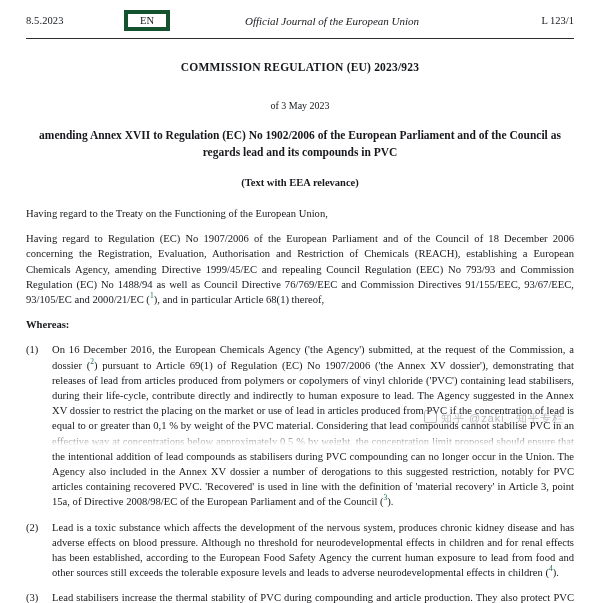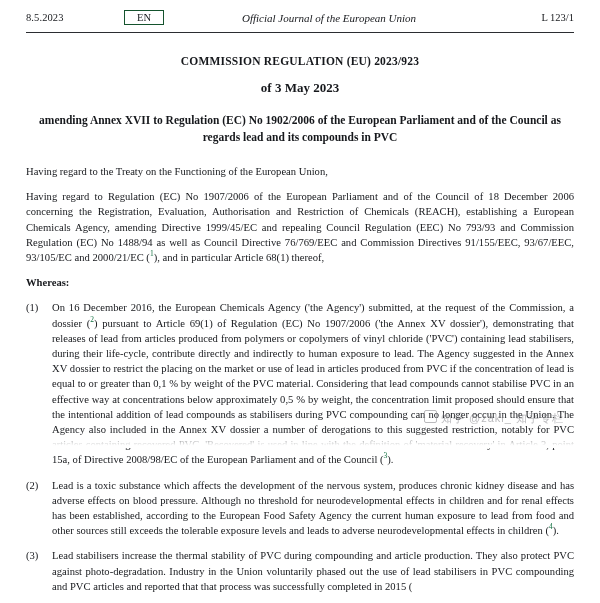--- a/index.html
+++ b/index.html
@@ -29,21 +29,21 @@
     justify-content: space-between;
     font-size: 10.5px;
     padding-bottom: 4px;
   }
   .masthead-date {
     width: 80px;
     text-align: left;
     letter-spacing: 0.1px;
   }
   .lang-box {
-    border: 1px solid #14532d;
+    border: 4px solid #14532d;
     padding: 0px 12px;
     font-size: 10.5px;
     line-height: 13px;
     margin-left: 18px;
   }
   .masthead-left {
     display: flex;
     align-items: center;
   }
   .masthead-center {
@@ -66,23 +66,23 @@
   .title-block {
     text-align: center;
     margin-top: 22px;
   }
   .reg-title {
     font-weight: bold;
     font-size: 11.5px;
     letter-spacing: 0.2px;
   }
   .reg-date {
-    font-weight: bold;
-    font-size: 13px;
-    margin-top: 13px;
+    font-weight: normal;
+    font-size: 10px;
+    margin-top: 27px;
   }
   .reg-subject {
     font-weight: bold;
     font-size: 11.5px;
     margin-top: 16px;
     line-height: 17px;
     padding: 0 4px;
   }
   .eea {
     font-weight: bold;
@@ -172,20 +172,21 @@
     </div>
     <div class="masthead-center">Official Journal of the European Union</div>
     <div class="masthead-right">L 123/1</div>
   </div>
   <hr class="rule">
 
   <div class="title-block">
     <div class="reg-title">COMMISSION REGULATION (EU) 2023/923</div>
     <div class="reg-date">of 3 May 2023</div>
     <div class="reg-subject">amending Annex XVII to Regulation (EC) No 1902/2006 of the European Parliament and of the Council as regards lead and its compounds in PVC</div>
+    <div class="eea">(Text with EEA relevance)</div>
   </div>
 
   <div class="body-text">
     <div class="para">Having regard to the Treaty on the Functioning of the European Union,</div>
     <div class="para">
       <span>Having regard to Regulation (EC) No 1907/2006 of the European Parliament and of the Council of 18 December 2006 concerning the Registration, Evaluation, Authorisation and Restriction of Chemicals (REACH), establishing a European Chemicals Agency, amending Directive 1999/45/EC and repealing Council Regulation (EEC) No 793/93 and Commission Regulation (EC) No 1488/94 as well as Council Directive 76/769/EEC and Commission Directives 91/155/EEC, 93/67/EEC, 93/105/EC and 2000/21/EC (</span><sup class="fn">1</sup><span>), and in particular Article 68(1) thereof,</span>
     </div>
     <div class="para whereas">Whereas:</div>
 
     <div class="numbered">

